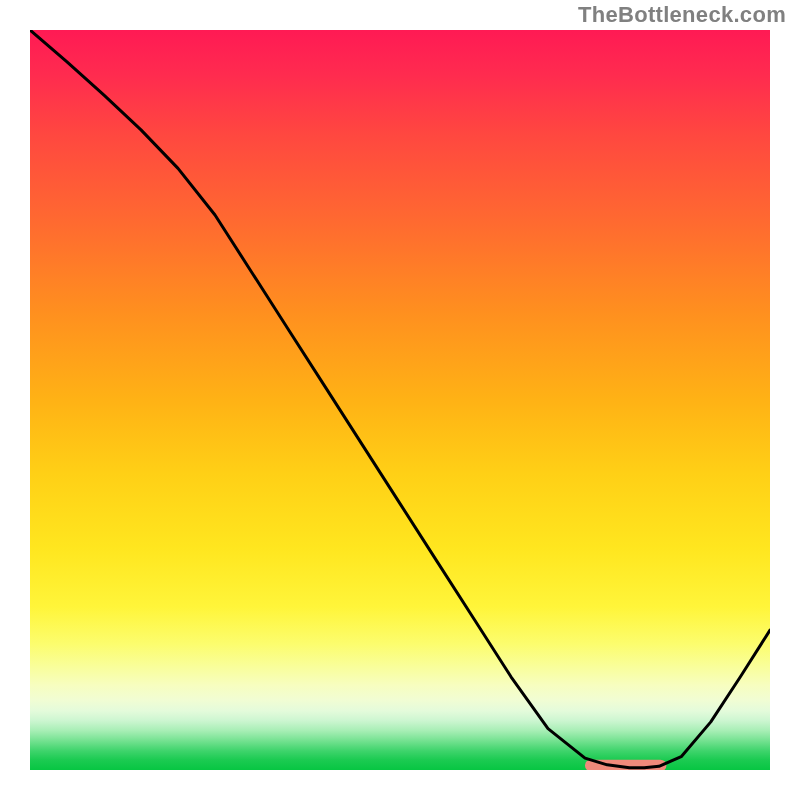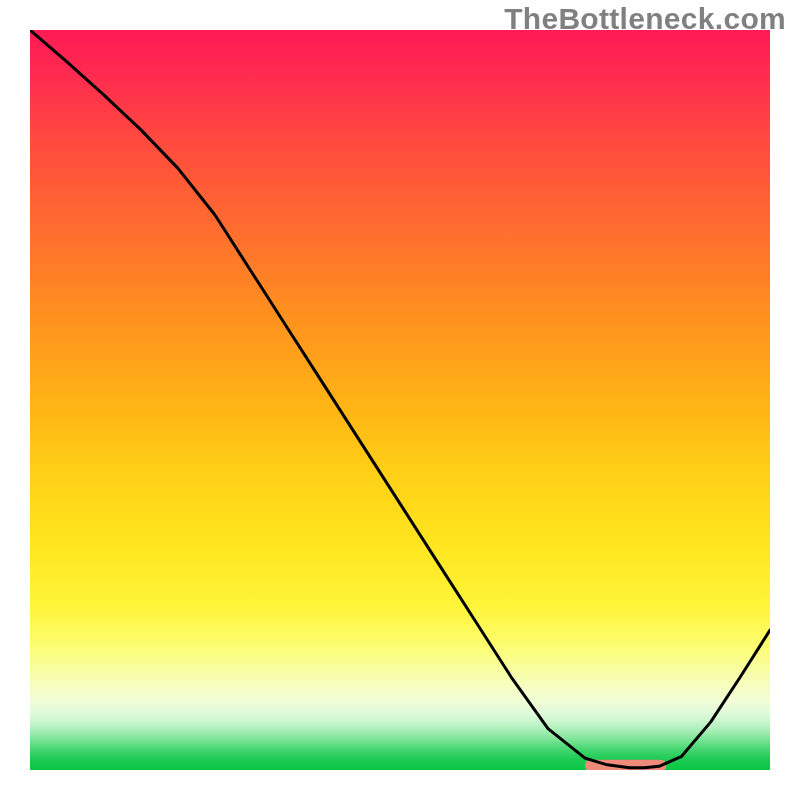--- a/index.html
+++ b/index.html
@@ -13,21 +13,21 @@
   .stage {
     position: relative;
     width: 800px;
     height: 800px;
   }
   .watermark {
     position: absolute;
     top: 2px;
     right: 14px;
     font-family: Arial, Helvetica, sans-serif;
-    font-size: 30px;
+    font-size: 22px;
     font-weight: bold;
     color: #808080;
     letter-spacing: 0.3px;
   }
   .plot {
     position: absolute;
     left: 30px;
     top: 30px;
     width: 740px;
     height: 740px;

